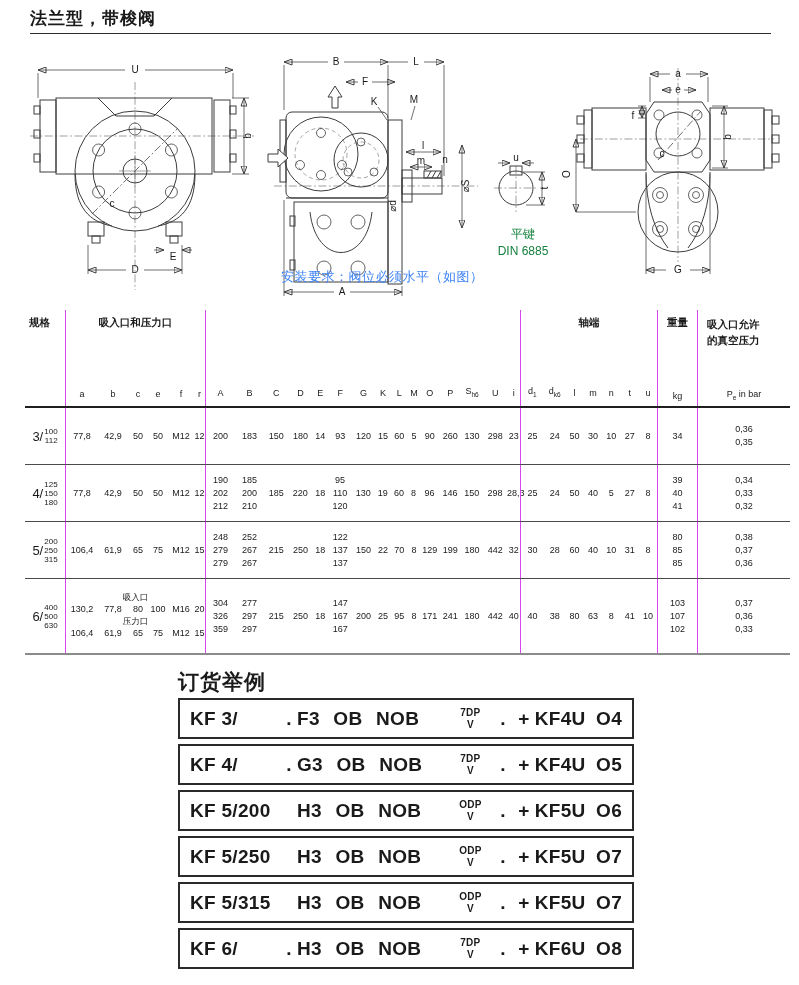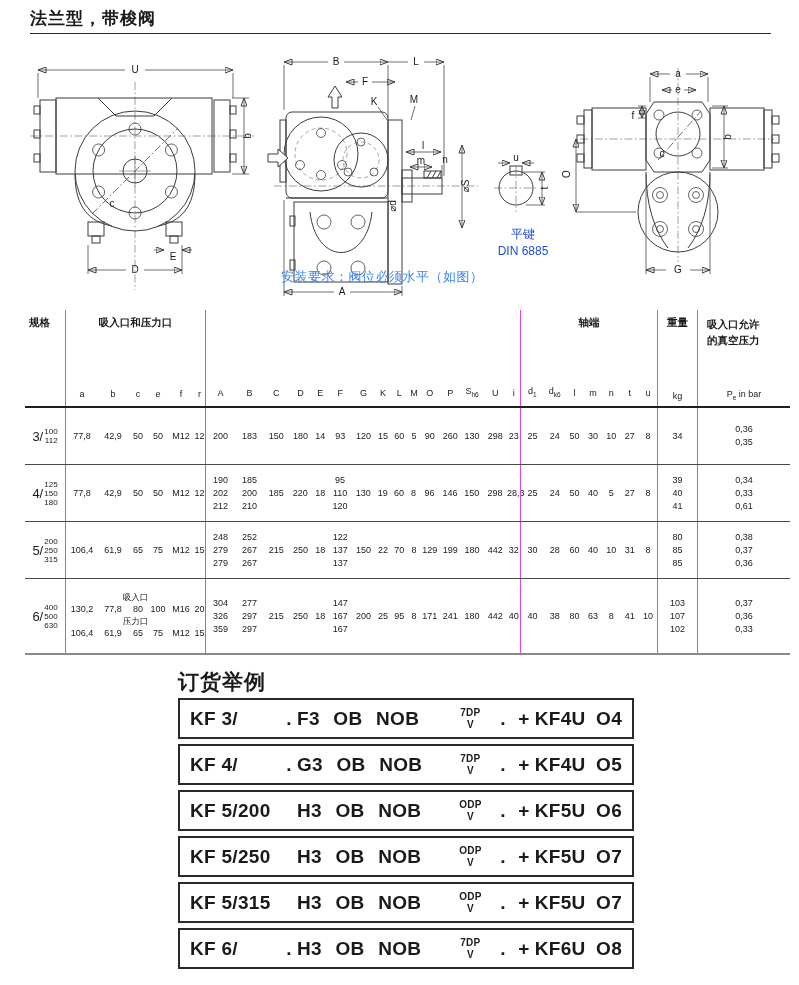--- a/index.html
+++ b/index.html
@@ -10,21 +10,21 @@
   
   .dwg{position:absolute;}
   .dwg line,.dwg path,.dwg rect,.dwg circle,.dwg ellipse,.dwg polygon{fill:none;stroke:#3c3c3c;stroke-width:1;}
   .dwg .dim line{stroke:#4a4a4a;stroke-width:0.8;}
   .dwg .ext{stroke:#6a6a6a;stroke-width:0.6;}
   .dwg .cl{stroke:#777;stroke-width:0.7;stroke-dasharray:8 2.5 1.8 2.5;}
   .dwg text{font-size:10px;fill:#1a1a1a;stroke:none;font-family:"Liberation Sans",sans-serif;}
   .dwg .bolt{stroke-width:0.8;}
   .dwg .arrowfill{fill:#fff;stroke:#3c3c3c;}
   .install-note{position:absolute;left:281px;top:268px;font-size:13px;color:#3b82f6;letter-spacing:0.5px;}
-  .key-captions{position:absolute;left:486px;top:226px;width:74px;text-align:center;font-size:12px;color:#1d4ed8;line-height:17px;}
+  .key-captions{position:absolute;left:486px;top:226px;width:74px;text-align:center;font-size:12px;color:#15803d;line-height:17px;}
   
   .tbl{position:absolute;left:25px;top:310px;width:765px;font-size:9px;}
   .trow{display:flex;}
   .col-spec{width:40px;box-sizing:border-box;}
   .col-ports{width:140px;box-sizing:border-box;}
   .col-dims{width:315px;box-sizing:border-box;}
   .col-shaft{width:137px;box-sizing:border-box;}
   .col-kg{width:40px;box-sizing:border-box;}
   .col-vac{width:93px;box-sizing:border-box;}
   .vline{border-left:1px solid #d946ef;}
@@ -414,21 +414,21 @@
       <div class="cell col-shaft vline">
         <div class="srow">
           <span>25</span><span>24</span><span>50</span><span>40</span><span>5</span><span>27</span><span>8</span>
         </div>
       </div>
       <div class="cell col-kg vline"><span>39
 40
 41</span></div>
       <div class="cell col-vac vline"><span>0,34
 0,33
-0,61</span></div>
+0,32</span></div>
     </div>
 
     <div class="trow grp g5">
       <div class="cell col-spec spec">
         <span class="spec-big">5/</span>
         <span class="spec-small">200
 250
 315</span>
       </div>
       <div class="cell col-ports vline">

